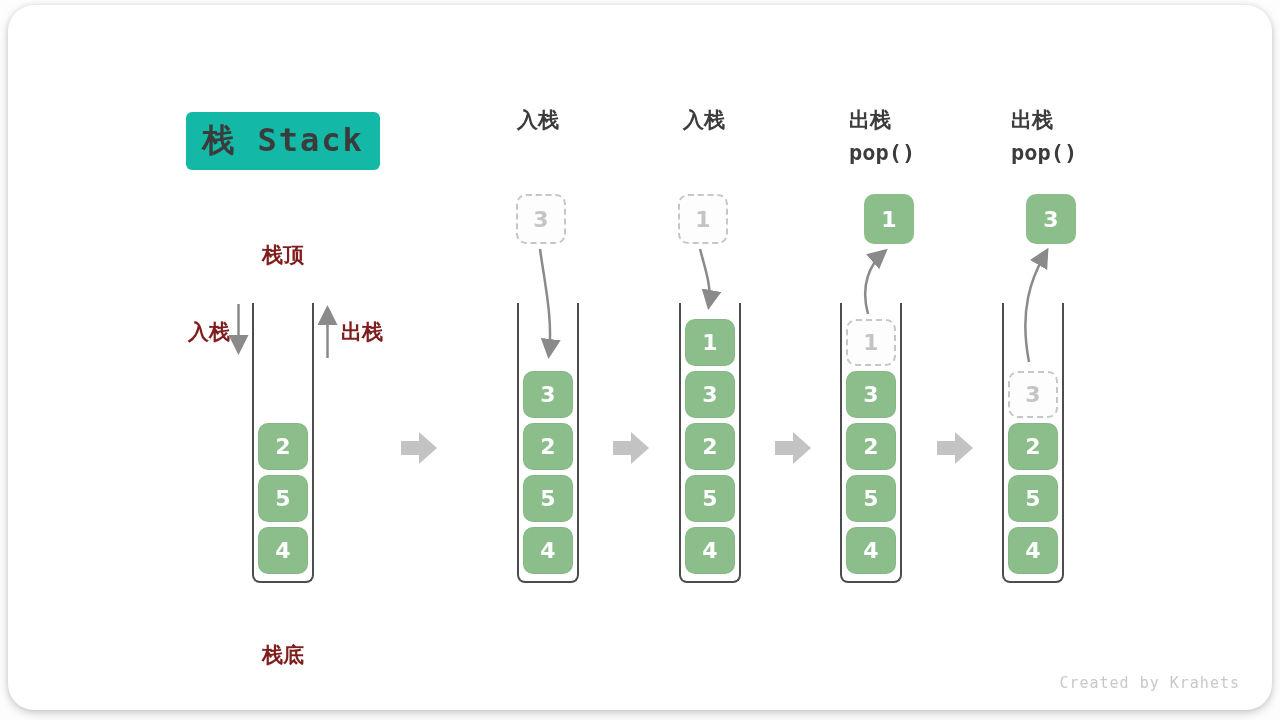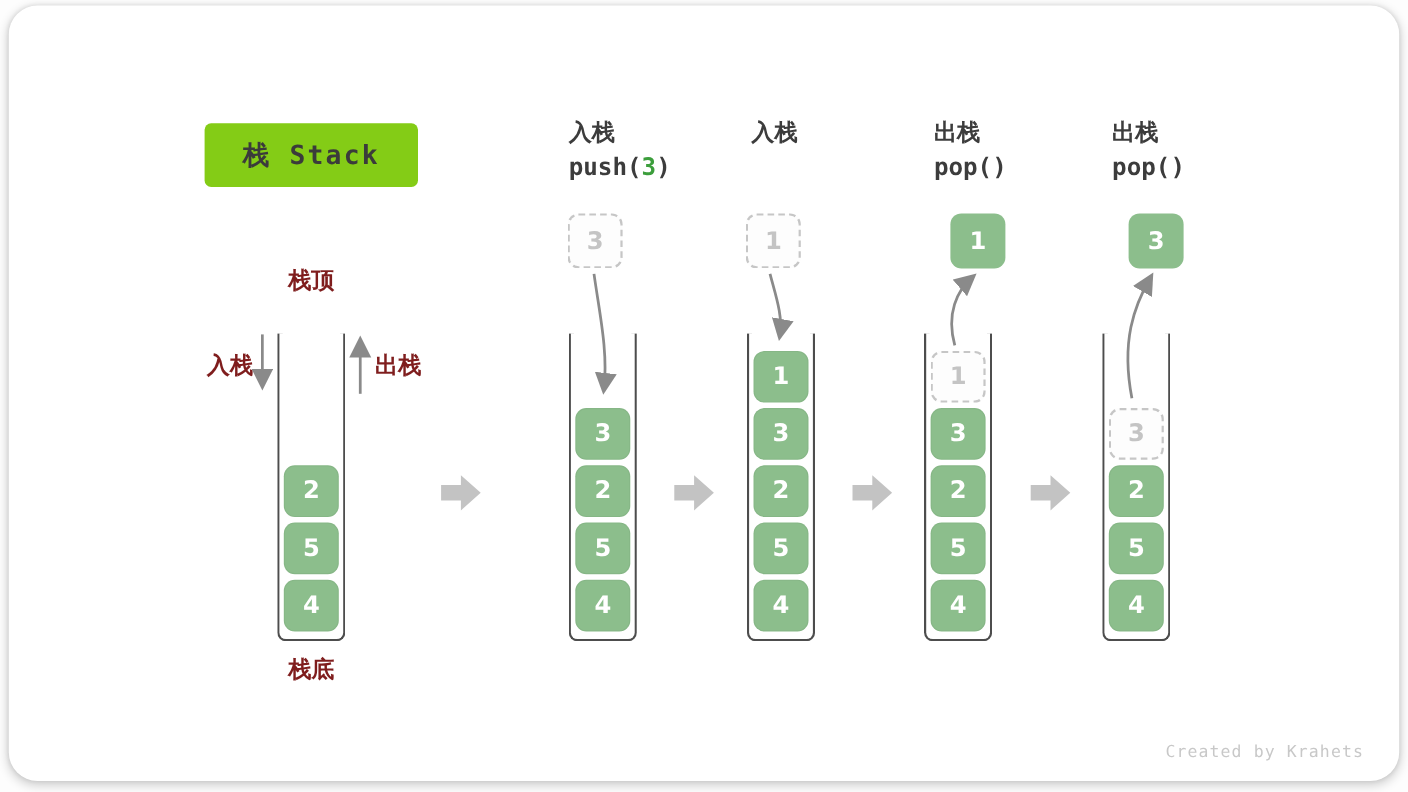--- a/index.html
+++ b/index.html
@@ -9,24 +9,24 @@
   .canvas { position: relative; width: 1280px; height: 720px; }
 
   .card {
     position: absolute; left: 8px; top: 5px; width: 1264px; height: 705px;
     background: #ffffff; border-radius: 26px;
     box-shadow: 0 3px 10px rgba(0,0,0,0.20), 0 0 4px rgba(0,0,0,0.08);
   }
 
   .title-box {
     position: absolute; left: 186px; top: 112px; width: 194px; height: 58px;
-    background: #84cc16; border-radius: 6px;
+    background: #14b8a6; border-radius: 6px;
     display: flex; align-items: center; justify-content: center;
     font-family: "DejaVu Sans Mono", "Liberation Mono", monospace;
-    font-size: 24px; font-weight: 700; color: #3b3b3b; letter-spacing: 2px;
+    font-size: 32px; font-weight: 700; color: #3b3b3b; letter-spacing: 2px;
   }
 
   .op-col { position: absolute; top: 104px; width: 150px; }
   .op-name { font-size: 21px; font-weight: 600; color: #3c3c3c; line-height: 32px; }
   .op-code {
     font-family: "DejaVu Sans Mono", "Liberation Mono", monospace;
     font-size: 22px; font-weight: 600; color: #3c3c3c; line-height: 34px;
     white-space: nowrap;
   }
   .op-arg { color: #3c9e3c; font-weight: 700; }
@@ -75,36 +75,35 @@
 <div class="canvas">
 
   <div class="card"></div>
 
   <div class="title-box">
     <span>栈 Stack</span>
   </div>
 
   <div class="op-col" style="left:517px">
     <div class="op-name">入栈</div>
-    <div class="op-code"><span>push(</span><span class="op-arg">3</span><span>)</span></div>
   </div>
   <div class="op-col" style="left:683px">
     <div class="op-name">入栈</div>
   </div>
   <div class="op-col" style="left:849px">
     <div class="op-name">出栈</div>
     <div class="op-code"><span>pop(</span><span class="op-arg"></span><span>)</span></div>
   </div>
   <div class="op-col" style="left:1011px">
     <div class="op-name">出栈</div>
     <div class="op-code"><span>pop(</span><span class="op-arg"></span><span>)</span></div>
   </div>
 
   <div class="side-label center-100" style="left:233px; top:241px">栈顶</div>
-  <div class="side-label center-100" style="left:233px; top:594px">栈底</div>
+  <div class="side-label center-100" style="left:233px; top:641px">栈底</div>
   <div class="side-label" style="left:130px; top:318px; width:100px; text-align:right">入栈</div>
   <div class="side-label" style="left:341px; top:318px">出栈</div>
 
   <svg class="arrows-svg" width="1280" height="720" viewBox="0 0 1280 720">
     <defs>
       <marker id="ah" markerWidth="9" markerHeight="9" refX="6" refY="4" orient="auto">
         <path d="M0,0 L8,4 L0,8 Z" fill="#8a8a8a"></path>
       </marker>
     </defs>
 

